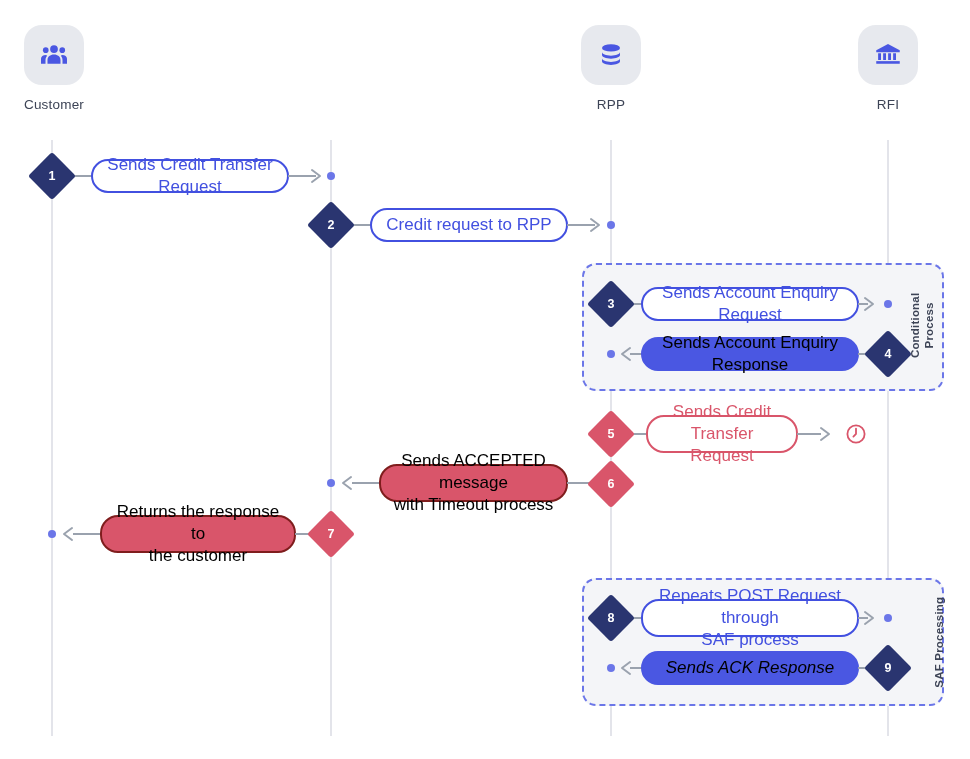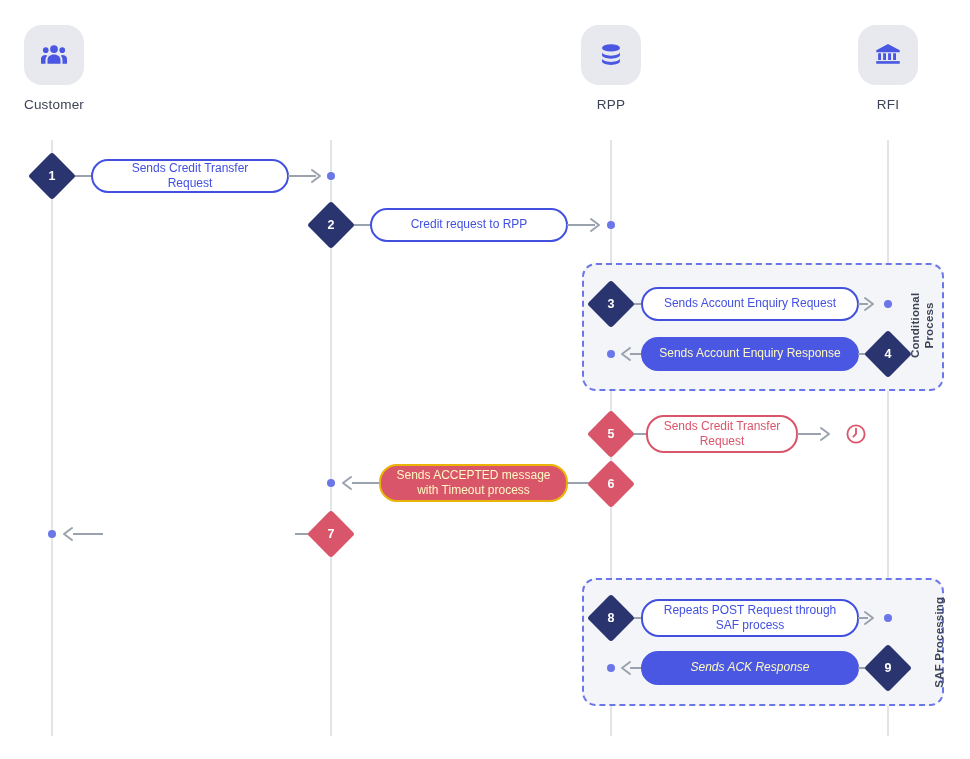--- a/index.html
+++ b/index.html
@@ -46,34 +46,34 @@
     white-space:nowrap;
     transform-origin:center center;
   }
   .group-label.rot{transform:rotate(-90deg);}
 
   
   .pill{
     position:absolute;box-sizing:border-box;
     border-radius:18px;
     display:flex;align-items:center;justify-content:center;
-    text-align:center;font-size:12px;line-height:1.28;
+    text-align:center;font-size:17px;line-height:1.28;
     padding:0 12px;
   }
   .pill.blue-outline{
     background:#ffffff;border:2px solid #4250e0;color:#4250e0;
   }
   .pill.blue-solid{
-    background:#4a57e2;border:2px solid #4a57e2;color:#fef9c3;
+    background:#4a57e2;border:2px solid #4a57e2;color:#000000;
   }
   .pill.red-outline{
     background:#ffffff;border:2px solid #d9556a;color:#d9556a;
   }
   .pill.red-solid{
-    background:#d9556a;border:2px solid #eab308;color:#fef9c3;
+    background:#d9556a;border:2px solid #7f1d1d;color:#000000;
   }
 
   
   .step{
     position:absolute;width:34px;height:34px;
     display:flex;align-items:center;justify-content:center;
   }
   .step .dia{
     position:absolute;left:0;top:0;width:34px;height:34px;
     transform:rotate(45deg);border-radius:3px;
@@ -264,20 +264,26 @@
       <div class="num">6</div>
   </div>
 
   <div class="dot" style="left:48px;top:530px;"></div>
   <div class="arrow" style="left:59px;top:526px;">
     <svg width="16" height="16" viewBox="0 0 16 16">
         <path d="M13 2 L5 8 L13 14" fill="none" stroke="#9aa2ae" stroke-width="2" stroke-linecap="round" stroke-linejoin="round"></path>
       </svg>
   </div>
   <div class="conn" style="left:73px;top:533px;width:30px;"></div>
+  <div class="pill red-solid" style="left:100px;top:515px;width:196px;height:38px;">
+    <span>
+      <span>Returns the response to</span><br>
+      <span>the customer</span>
+    </span>
+  </div>
   <div class="conn" style="left:295px;top:533px;width:23px;"></div>
   <div class="step red" style="left:314px;top:517px;">
     <div class="dia"></div>
       <div class="num">7</div>
   </div>
 
   <div class="conn" style="left:625px;top:617px;width:27px;"></div>
   <div class="pill blue-outline" style="left:641px;top:599px;width:218px;height:38px;">
     <span>
       <span>Repeats POST Request through</span><br>

